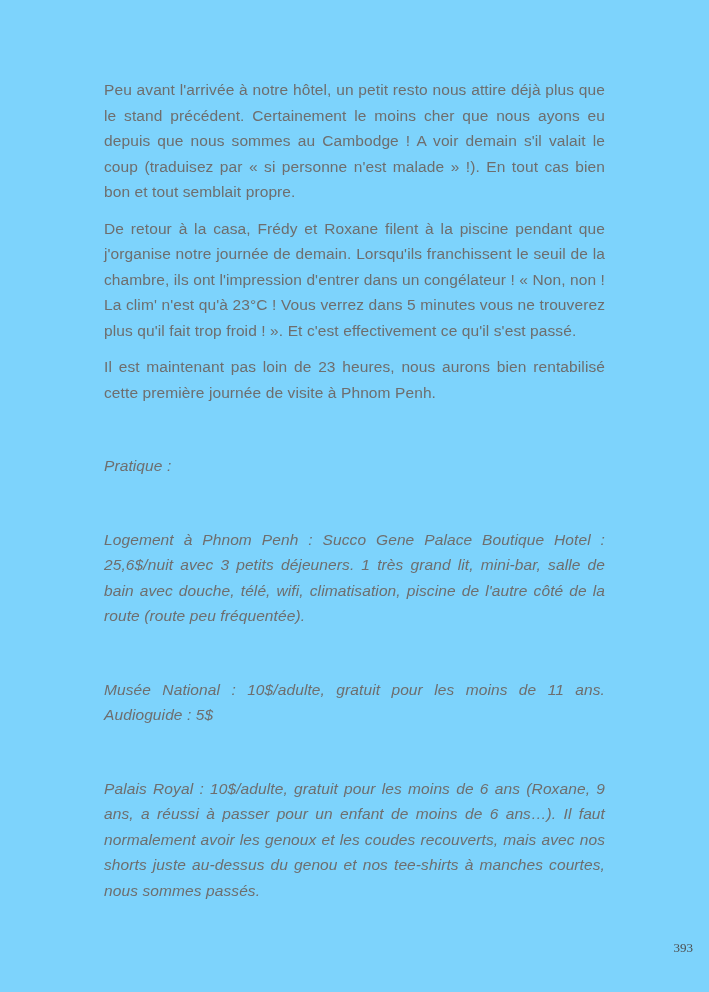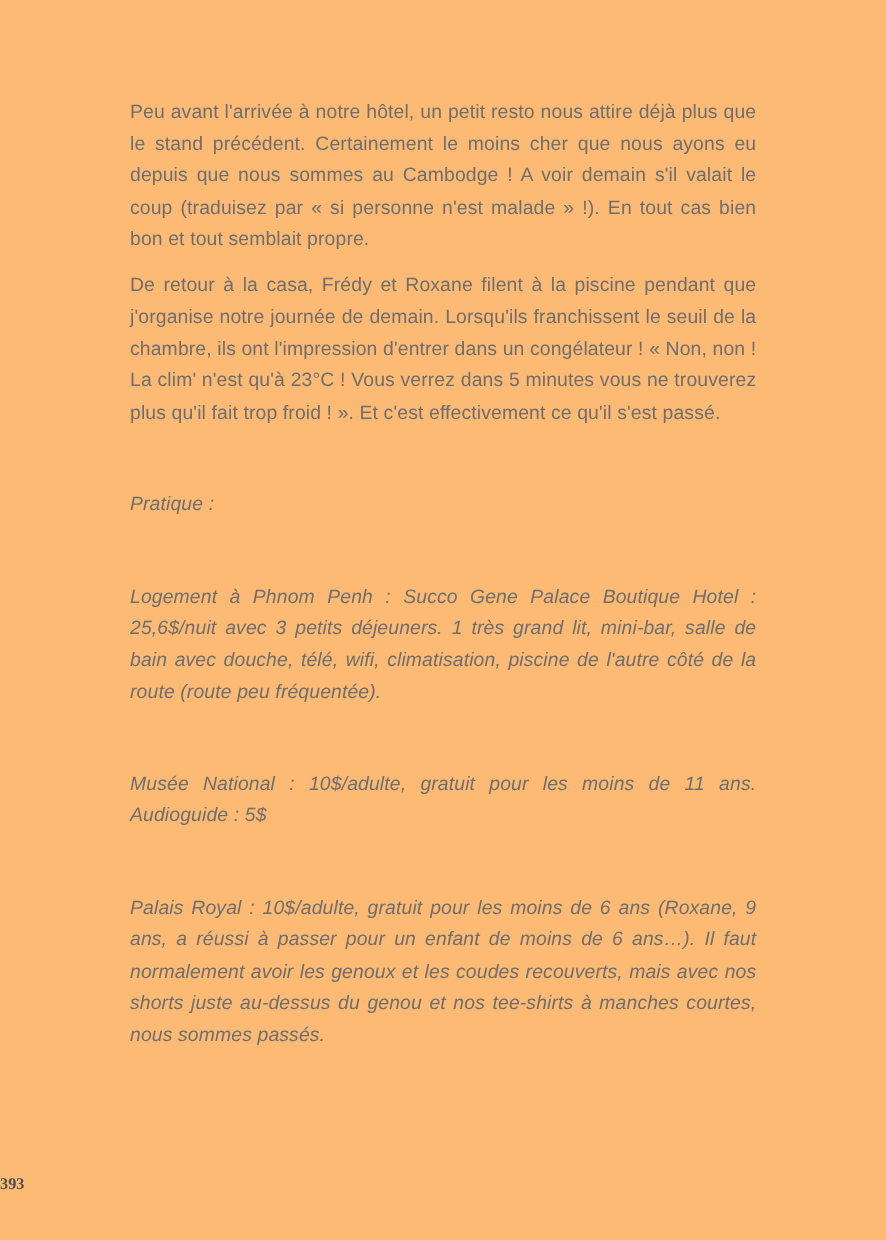--- a/index.html
+++ b/index.html
@@ -11,21 +11,21 @@
   body {
     width: 709px;
     height: 992px;
     position: relative;
     overflow: hidden;
     font-family: "Liberation Sans", sans-serif;
   }
   .page {
     position: absolute;
     inset: 0;
-    background: #fdba74;
+    background: #7dd3fc;
   }
   .content {
     position: absolute;
     left: 104px;
     top: 77px;
     width: 501px;
   }
   .content p {
     margin: 0 0 11px 0;
     font-size: 15.5px;
@@ -36,39 +36,39 @@
   }
   .content p.italic {
     font-style: italic;
     margin-top: 48px;
   }
   .page-footer {
     position: absolute;
     left: 0;
     right: 16px;
     top: 938px;
-    text-align: left;
-    font-weight: bold;
+    text-align: right;
   }
   .page-number {
     font-family: "Liberation Serif", serif;
     font-size: 13px;
     color: #4d4d4d;
   }
 </style>
 </head>
 <body>
 
 <div class="page">
 
   <main class="content">
     <p class="normal">Peu avant l'arrivée à notre hôtel, un petit resto nous attire déjà plus que le stand précédent. Certainement le moins cher que nous ayons eu depuis que nous sommes au Cambodge ! A voir demain s'il valait le coup (traduisez par « si personne n'est malade » !). En tout cas bien bon et tout semblait propre.</p>
 
     <p class="normal">De retour à la casa, Frédy et Roxane filent à la piscine pendant que j'organise notre journée de demain. Lorsqu'ils franchissent le seuil de la chambre, ils ont l'impression d'entrer dans un congélateur ! « Non, non ! La clim' n'est qu'à 23°C ! Vous verrez dans 5 minutes vous ne trouverez plus qu'il fait trop froid ! ». Et c'est effectivement ce qu'il s'est passé.</p>
 
+    <p class="normal">Il est maintenant pas loin de 23 heures, nous aurons bien rentabilisé cette première journée de visite à Phnom Penh.</p>
 
     <p class="italic">Pratique :</p>
 
     <p class="italic">Logement à Phnom Penh : Succo Gene Palace Boutique Hotel : 25,6$/nuit avec 3 petits déjeuners. 1 très grand lit, mini-bar, salle de bain avec douche, télé, wifi, climatisation, piscine de l'autre côté de la route (route peu fréquentée).</p>
 
     <p class="italic">Musée National : 10$/adulte, gratuit pour les moins de 11 ans. Audioguide : 5$</p>
 
     <p class="italic">Palais Royal : 10$/adulte, gratuit pour les moins de 6 ans (Roxane, 9 ans, a réussi à passer pour un enfant de moins de 6 ans…). Il faut normalement avoir les genoux et les coudes recouverts, mais avec nos shorts juste au-dessus du genou et nos tee-shirts à manches courtes, nous sommes passés.</p>
 
   </main>

